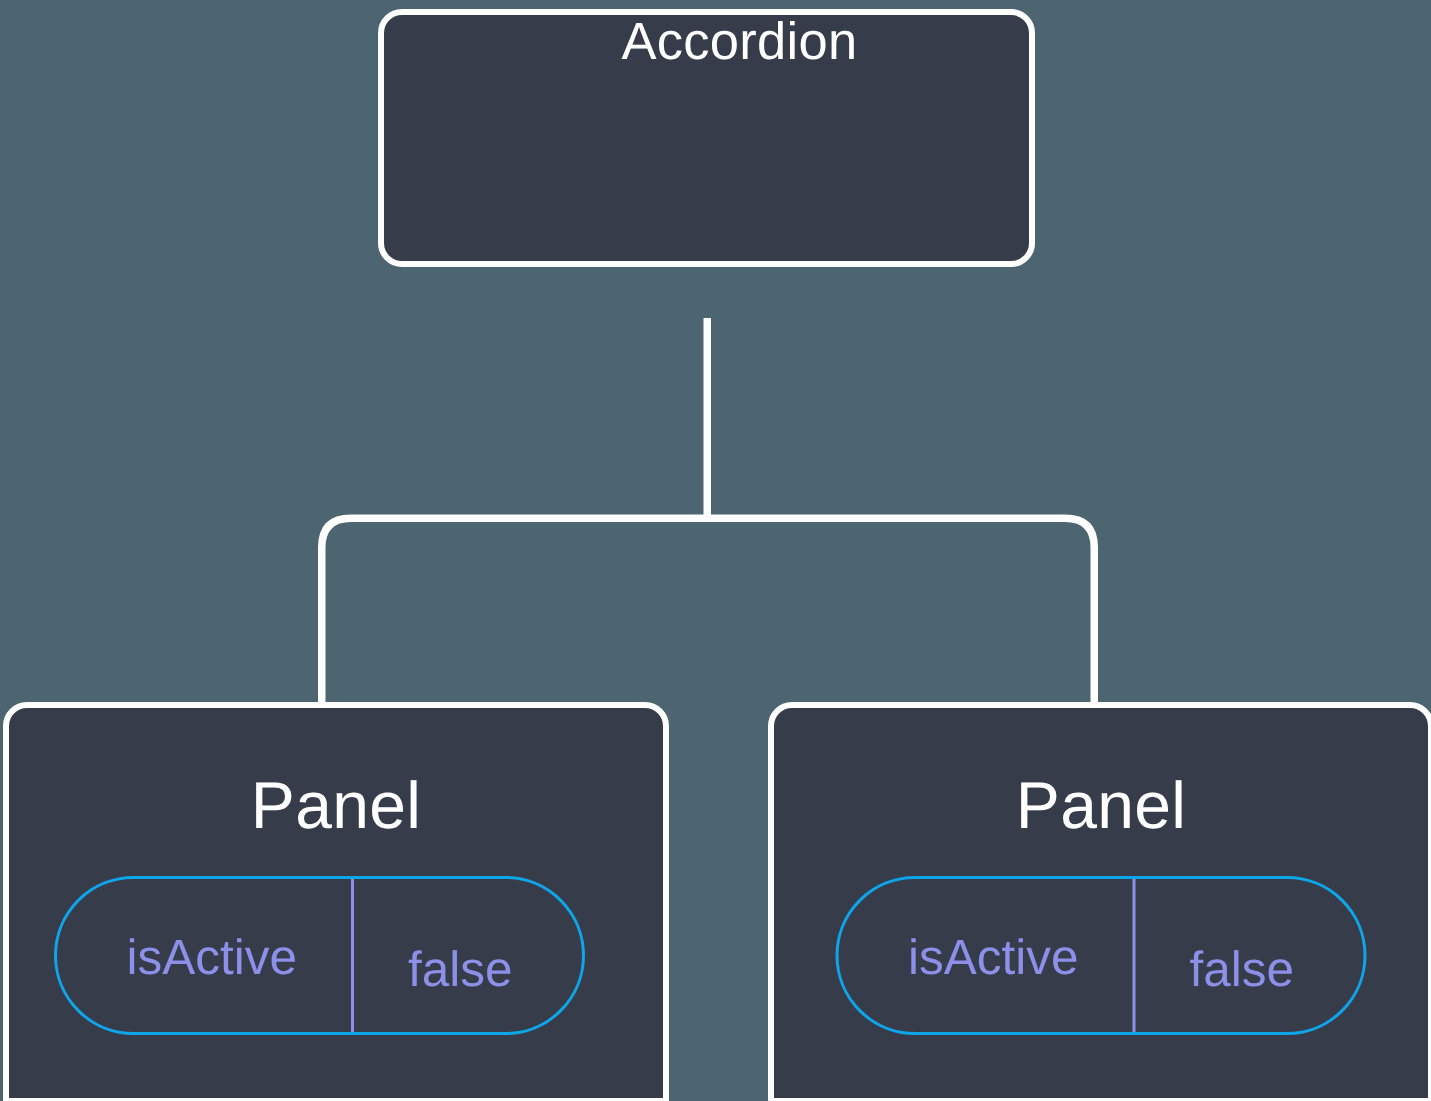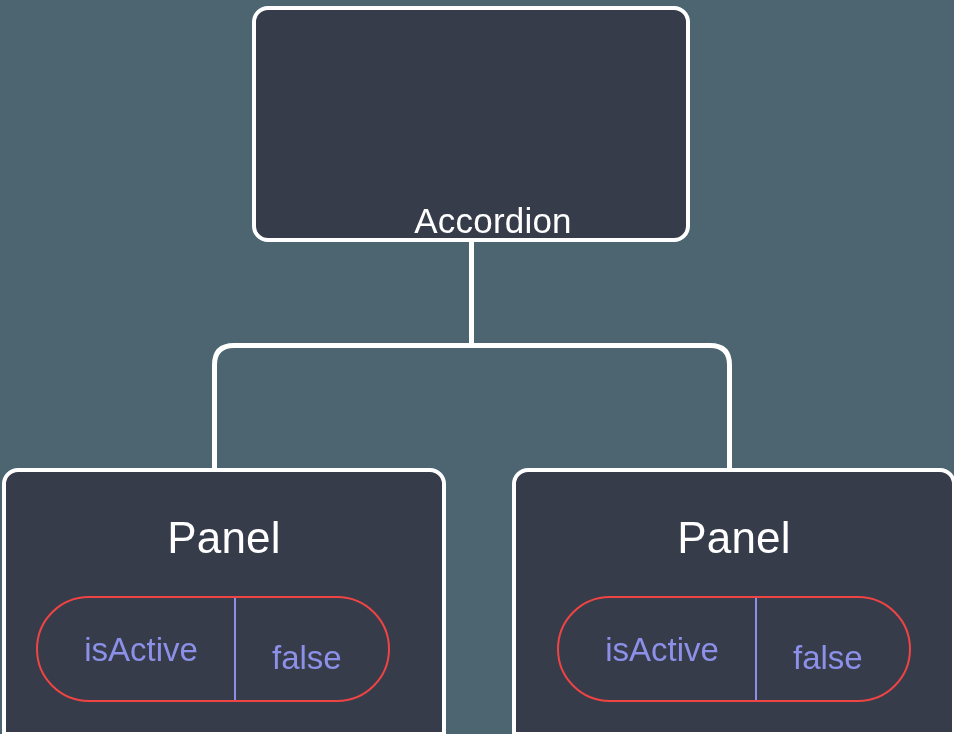--- a/index.html
+++ b/index.html
@@ -42,22 +42,22 @@
     display: flex;
     flex-direction: column;
     align-items: center;
   }
 
   
   .node-root {
     left: 252px;
     top: 6px;
     width: 438px;
-    height: 236px;
-    justify-content: flex-end;
+    height: 172px;
+    justify-content: flex-start;
     padding-left: 44px;
   }
   .node-root .node-title {
     font-size: 35px;
   }
 
   
   .node-panel {
     width: 444px;
     height: 268px;
@@ -75,23 +75,23 @@
     letter-spacing: 0.2px;
     line-height: 1;
     white-space: nowrap;
   }
 
   
   .pill {
     position: relative;
     display: flex;
     align-items: stretch;
-    margin-top: 36px;
+    margin-top: 24px;
     height: 106px;
-    border: 2px solid #ef4444;
+    border: 2px solid #0ea5e9;
     border-radius: 53px;
     box-sizing: border-box;
     background: transparent;
   }
   .pill-cell {
     display: flex;
     align-items: center;
     justify-content: center;
     color: #8c90e8;
     font-size: 33px;

